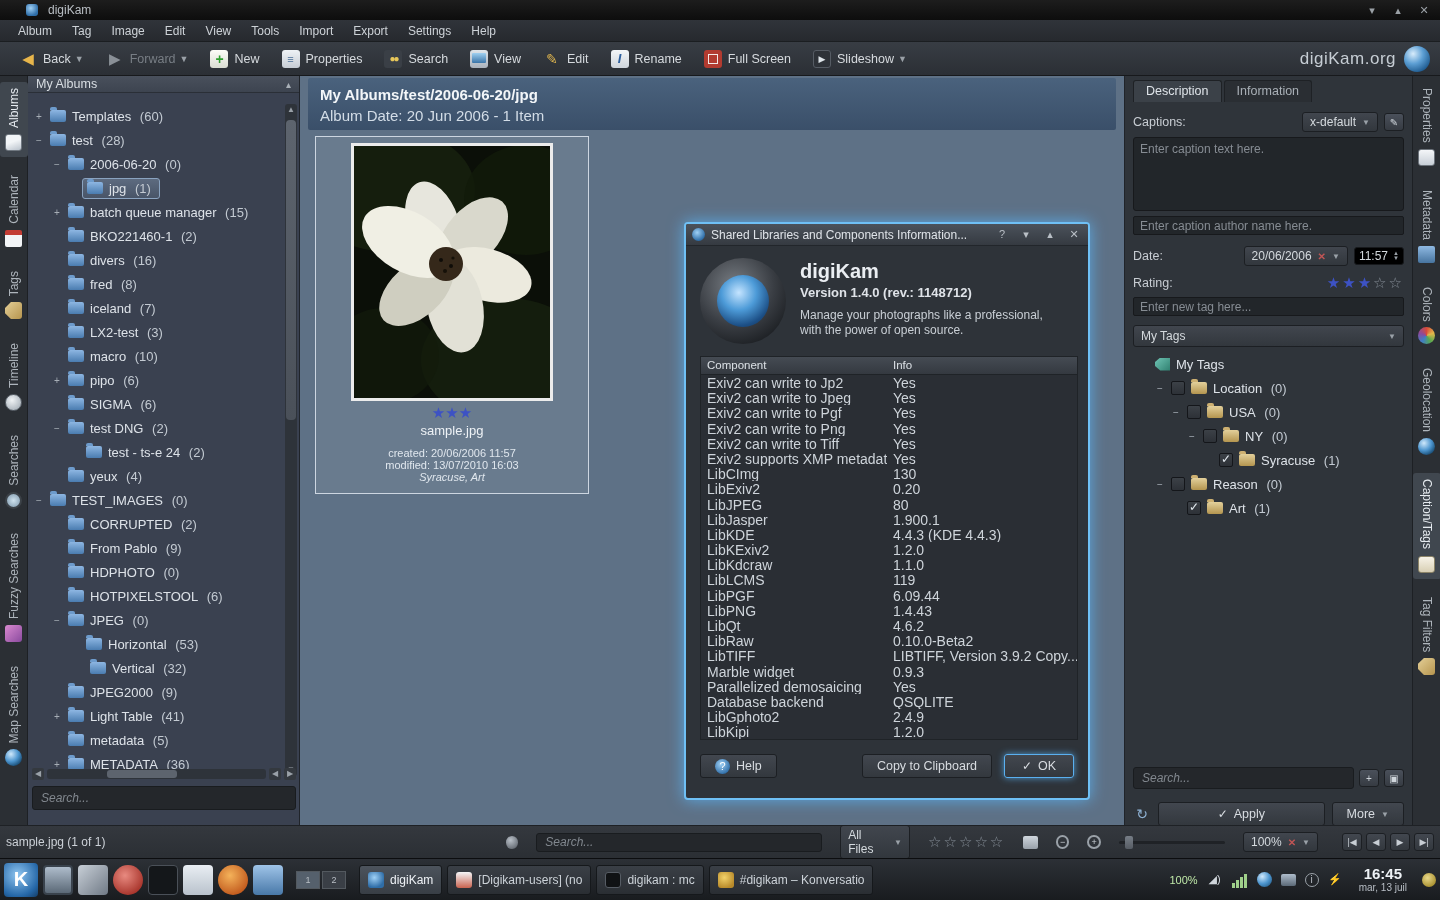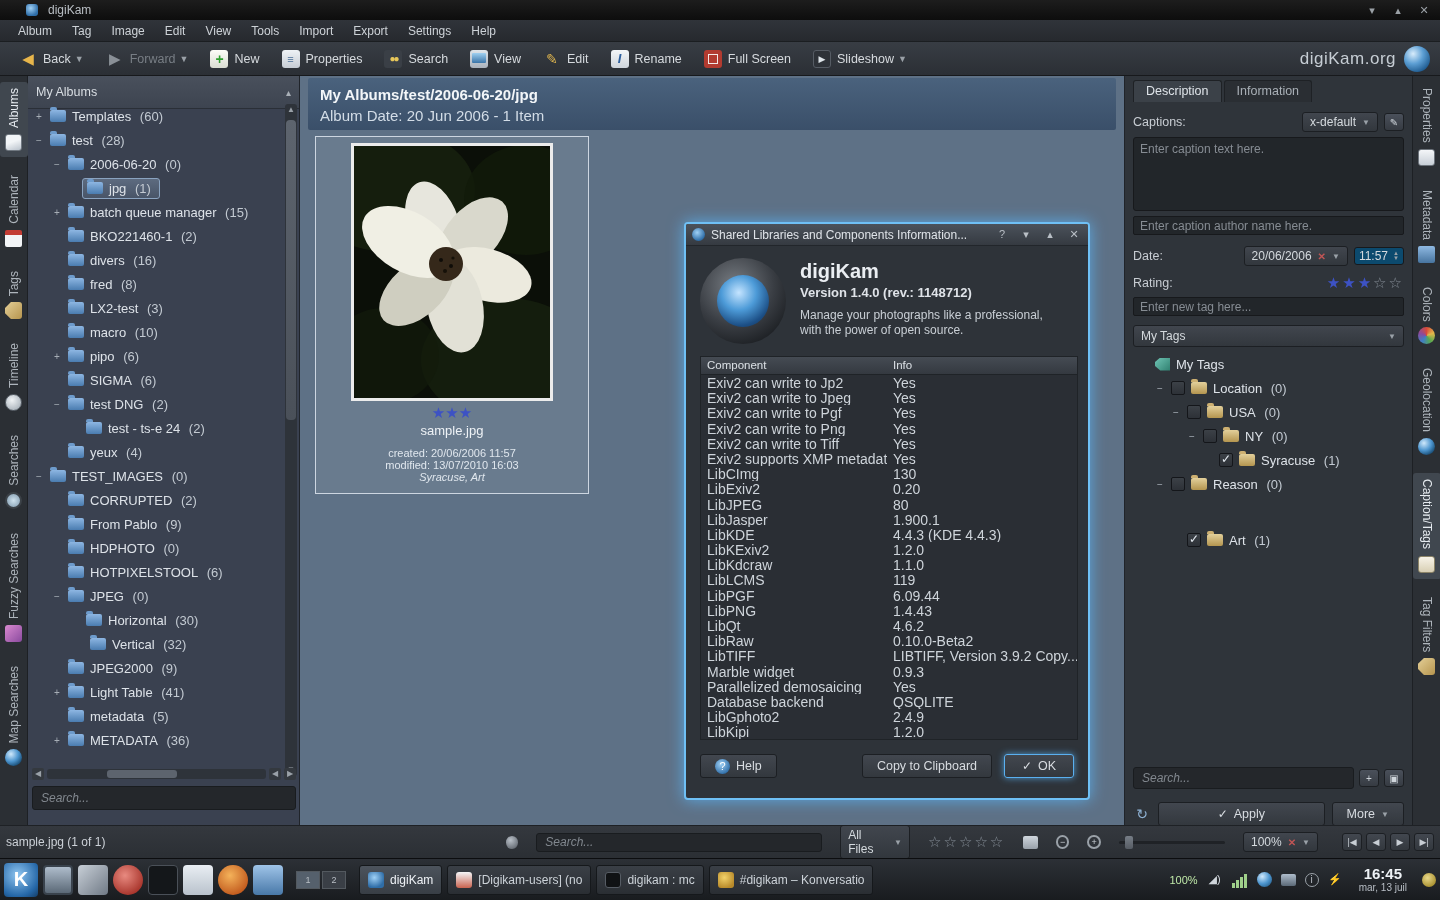--- a/index.html
+++ b/index.html
@@ -59,21 +59,21 @@
   .si-map { border-radius:50%; background:radial-gradient(circle at 35% 30%, #cfe8fb, #4e96cf 45%, #1a5档,#15486f 80%); background:radial-gradient(circle at 35% 30%, #cfe8fb, #4e96cf 45%, #15486f 80%); }
   .si-properties { background:linear-gradient(#f4f6f8,#c8cfd7); border:1px solid #6d747c; }
   .si-metadata { background:linear-gradient(#8fb9e2,#47749f); border-radius:2px; }
   .si-colors { border-radius:50%; background:conic-gradient(#d84a3a,#e2b84a,#58a84e,#3f7fc4,#8a4a9e,#d84a3a); }
   .si-geolocation { border-radius:50%; background:radial-gradient(circle at 35% 30%, #cfe8fb, #4e96cf 45%, #15486f 80%); }
   .si-captions { background:linear-gradient(#f7f3e8,#d8cfb4); border:1px solid #8c8468; }
   .si-tagfilters { background:linear-gradient(135deg,#e4cf97,#b6954e); clip-path:polygon(0 35%,35% 0,100% 0,100% 100%,35% 100%,0 65%); }
 
   
   #albums-panel { position:absolute; left:28px; top:76px; width:272px; bottom:68px; background:#394050; background:#3a4150; border-right:1px solid #20242a; }
-  .panel-header { height:16px; background:linear-gradient(#49505c,#3d4450); border-bottom:1px solid #2a2f37; display:flex; align-items:center; padding:16px 8px; font-size:12.5px; color:#d9dee3; }
+  .panel-header { height:16px; background:linear-gradient(#49505c,#3d4450); border-bottom:1px solid #2a2f37; display:flex; align-items:center; padding:8px 8px; font-size:12.5px; color:#d9dee3; }
   .panel-header .collapse { margin-left:auto; color:#a9b0b7; font-size:10px; }
   #album-tree { position:absolute; left:0; top:28px; width:244px; height:672px; overflow:hidden; }
   .trow { height:24px; display:flex; align-items:center; font-size:13px; color:#dde2e8; white-space:nowrap; position:relative; }
   .trow .exp { width:14px; text-align:center; color:#a7aeb6; font-size:10px; flex:none; }
   .trow .count { margin-left:5px; color:#c3cad2; }
   .trow.selected .inner { background:linear-gradient(rgba(150,175,205,.38),rgba(110,135,165,.28)); border:1px solid #8aa3c0; border-radius:3px; }
   .trow .inner { display:flex; align-items:center; gap:6px; padding:2px 8px 2px 4px; }
   .folder { width:16px; height:12px; border-radius:2px; background:linear-gradient(#8db6e2,#4a7cb0); position:relative; flex:none; }
   .folder::before { content:""; position:absolute; top:-3px; left:0; width:7px; height:3px; background:#6d9bcc; border-radius:2px 2px 0 0; }
   .folder.tan { background:linear-gradient(#e3d09b,#b4954f); }
@@ -147,21 +147,21 @@
   .caprow .combo { margin-left:auto; }
   .chip-btn { width:20px; height:18px; border-radius:3px; background:linear-gradient(#4a505a,#363b42); border:1px solid #1c1f23; display:flex; align-items:center; justify-content:center; font-size:10px; color:#cfd5db; }
   textarea.cap { margin-top:5px; height:74px; resize:none; background:#22262a; border:1px solid #17191c; border-radius:3px; color:#c8ced4; font-size:12px; padding:4px 6px; font-family:"Liberation Sans",sans-serif; flex:none; }
   textarea.cap::placeholder { color:#868c93; }
   input.line { margin-top:5px; height:19px; background:#22262a; border:1px solid #17191c; border-radius:2px; color:#c8ced4; font-size:12px; padding:0 6px; font-family:"Liberation Sans",sans-serif; flex:none; }
   input.line::placeholder { color:#868c93; }
   .daterow { display:flex; align-items:center; margin-top:11px; gap:6px; flex:none; }
   .daterow .lbl, .raterow .lbl { font-size:12.5px; color:#c8cdd3; }
   .daterow .date-combo { margin-left:auto; }
   .clear-x { color:#c05555; font-size:10px; font-weight:bold; }
-  .spin { display:flex; align-items:center; background:#0c4a6e; border:1px solid #17191c; border-radius:3px; padding:1px 4px; font-size:12px; color:#d5dade; gap:5px; }
+  .spin { display:flex; align-items:center; background:#000000; border:1px solid #17191c; border-radius:3px; padding:1px 4px; font-size:12px; color:#d5dade; gap:5px; }
   .spin .ud { display:flex; flex-direction:column; font-size:6px; color:#9aa1a8; line-height:5px; }
   .raterow { display:flex; align-items:center; margin-top:8px; flex:none; }
   .raterow .stars { margin-left:auto; letter-spacing:2px; }
   .wide-combo { margin-top:9px; justify-content:flex-start; flex:none; height:22px; }
   .wide-combo .arr { margin-left:auto; }
   #tag-tree { margin-top:5px; flex:none; }
   #tag-tree .trow { height:24px; }
   .cb { width:14px; height:14px; border:1px solid #14161a; background:linear-gradient(#3c4147,#2d3137); border-radius:2px; position:relative; flex:none; }
   .cb.checked::after { content:"✓"; position:absolute; left:1px; top:-2px; color:#e2e8ee; font-size:12px; }
   .tagroot-icon { width:15px; height:13px; background:linear-gradient(135deg,#6fc4b4,#2f8070); clip-path:polygon(0 35%,35% 0,100% 0,100% 100%,35% 100%,0 65%); flex:none; }
@@ -393,20 +393,27 @@
           <span class="exp"></span>
           <span class="inner">
             <span class="folder"></span>
             <span>fred<span class="count"> (8)</span></span>
           </span>
         </div>
         <div class="trow" style="padding-left: 22px;">
           <span class="exp"></span>
           <span class="inner">
             <span class="folder"></span>
+            <span>iceland<span class="count"> (7)</span></span>
+          </span>
+        </div>
+        <div class="trow" style="padding-left: 22px;">
+          <span class="exp"></span>
+          <span class="inner">
+            <span class="folder"></span>
             <span>LX2-test<span class="count"> (3)</span></span>
           </span>
         </div>
         <div class="trow" style="padding-left: 22px;">
           <span class="exp"></span>
           <span class="inner">
             <span class="folder"></span>
             <span>macro<span class="count"> (10)</span></span>
           </span>
         </div>
@@ -484,21 +491,21 @@
           <span class="exp">−</span>
           <span class="inner">
             <span class="folder"></span>
             <span>JPEG<span class="count"> (0)</span></span>
           </span>
         </div>
         <div class="trow" style="padding-left: 40px;">
           <span class="exp"></span>
           <span class="inner">
             <span class="folder"></span>
-            <span>Horizontal<span class="count"> (30)</span></span>
+            <span>Horizontal<span class="count"> (53)</span></span>
           </span>
         </div>
         <div class="trow" style="padding-left: 44px;">
           <span class="exp"></span>
           <span class="inner">
             <span class="folder"></span>
             <span>Vertical<span class="count"> (32)</span></span>
           </span>
         </div>
         <div class="trow" style="padding-left: 22px;">
@@ -798,21 +805,21 @@
           </span>
         </div>
         <div class="trow" style="padding-left: 20px;">
           <span class="exp">−</span>
           <span class="inner">
             <span class="cb"></span>
             <span class="folder tan"></span>
             <span>Reason<span class="count"> (0)</span></span>
           </span>
         </div>
-        <div class="trow" style="padding-left: 36px; margin-top: 32px;">
+        <div class="trow" style="padding-left: 36px;">
           <span class="exp"></span>
           <span class="inner">
             <span class="cb checked"></span>
             <span class="folder tan"></span>
             <span>Art<span class="count"> (1)</span></span>
           </span>
         </div>
       </div>
     <div class="rp-spacer"></div>
     <div class="rp-search-row">

